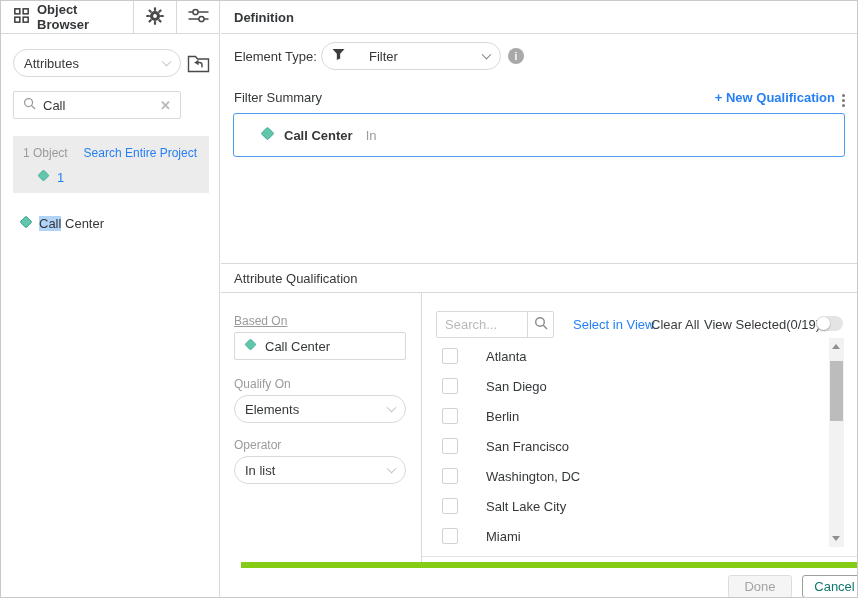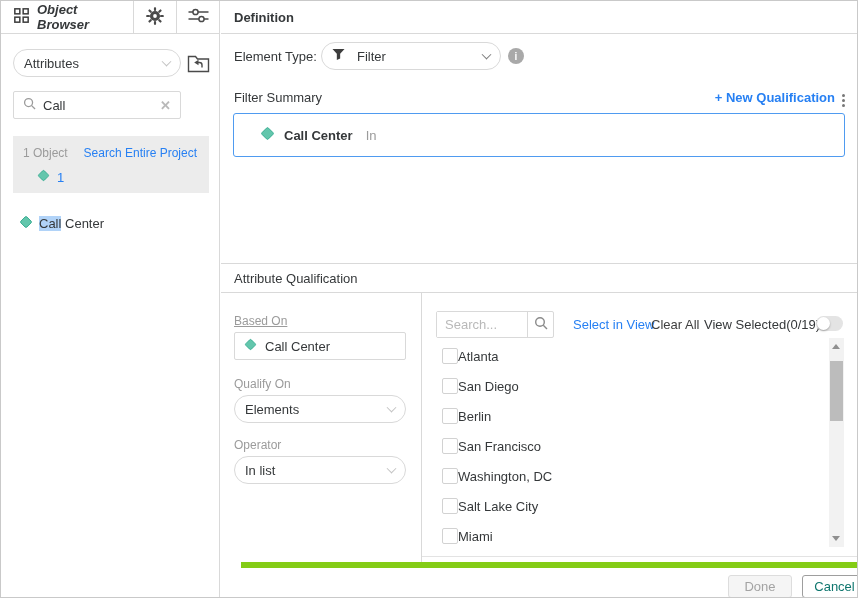--- a/index.html
+++ b/index.html
@@ -8,21 +8,21 @@
     position:relative; width:858px; height:598px;
     border:1px solid #c9c9c9; background:#fff; overflow:hidden;
     font-family:"Liberation Sans", sans-serif; font-size:13px; color:#35383a;
   }
   .link{color:#2780f3; text-decoration:none; cursor:pointer;}
   .gray{color:#9b9b9b;}
 
   
   .sidebar{position:absolute; left:0; top:0; width:219px; height:598px; border-right:1px solid #d9d9d9; background:#fff;}
   .sb-header{position:absolute; left:0; top:0; width:219px; height:33px; border-bottom:1px solid #d9d9d9; display:flex; align-items:stretch;}
-  .sb-cell{display:flex; align-items:center; justify-content:center; border-right:1px solid #d9d9d9; cursor:pointer;font-style:italic;}
+  .sb-cell{display:flex; align-items:center; justify-content:center; border-right:1px solid #d9d9d9; cursor:pointer;}
   .sb-title-cell{width:133px; justify-content:flex-start; padding-left:13px; gap:8px; font-weight:700; cursor:default;}
   .sb-gear{width:43px;}
   .sb-sliders{flex:1; border-right:none;}
 
   .dd{position:absolute; border:1px solid #d9d9d9; border-radius:14px; background:#fff; display:flex; align-items:center; height:28px; padding:0 24px 0 10px; cursor:pointer;}
   .chev{position:absolute; right:10px; top:50%; width:7px; height:7px;
         border-right:1.5px solid #c3c3c3; border-bottom:1.5px solid #c3c3c3;
         transform:translateY(-70%) rotate(45deg);}
   .chev.dark{border-color:#7d7d7d;}
   #attr-dd{left:12px; top:48px; width:168px;}
@@ -35,21 +35,21 @@
   .results-box{position:absolute; left:12px; top:135px; width:196px; height:57px; background:#ececec; font-size:12px;}
   .rb-row1{display:flex; justify-content:space-between; align-items:center; padding:10px 12px 0 10px;}
   .rb-row2{display:flex; align-items:center; gap:7px; padding:9px 0 0 24px; font-size:13px;}
 
   .tree-item{position:absolute; left:18px; top:211px; height:22px; display:flex; align-items:center; gap:6px; cursor:pointer;}
   .hl{background:#b1d3f8;}
 
   
   .def-header{position:absolute; left:220px; top:0; width:638px; height:33px; border-bottom:1px solid #d9d9d9; display:flex; align-items:center; padding-left:13px; font-weight:700;}
   .et-label{position:absolute; left:233px; top:48px;}
-  #filter-dd{left:320px; top:41px; width:180px; gap:12px;}
+  #filter-dd{left:320px; top:41px; width:180px; gap:24px;}
   .info{position:absolute; left:507px; top:47px; width:16px; height:16px; border-radius:50%; background:#a9a9a9; color:#fff; font-size:10px; font-weight:700; display:flex; align-items:center; justify-content:center; cursor:pointer;}
   .fs-label{position:absolute; left:233px; top:89px;}
   .new-qual{position:absolute; top:89px; right:22px; font-weight:700;}
   .kebab{position:absolute; top:92px; right:11px; display:flex; flex-direction:column; gap:2px; cursor:pointer; padding:1px;}
   .kebab i{width:3px; height:3px; border-radius:50%; background:#777;}
 
   .qual-row{position:absolute; left:232px; top:112px; width:612px; height:44px; border:1px solid #4f9bf0; border-radius:3px; display:flex; align-items:center; padding-left:26px; gap:9px; background:#fff; cursor:pointer;}
   .qual-name{font-weight:700;}
   .qual-op{color:#9b9b9b; margin-left:4px;}
 
@@ -69,21 +69,21 @@
   .el-search input::placeholder{color:#b9b9b9;}
   .mag-btn{width:26px; border-left:1px solid #d9d9d9; display:flex; align-items:center; justify-content:center; background:none; cursor:pointer;}
 
   .el-link{position:absolute; top:316px; font-size:13px;}
   #select-in-view{left:572px;}
   #clear-all{left:650px; color:#404040; cursor:pointer;text-align:center;}
   #view-selected{left:703px; color:#35383a;}
   .toggle{position:absolute; left:815px; top:315px; width:27px; height:15px; border-radius:8px; background:#e4e4e4; cursor:pointer;}
   .toggle::after{content:""; position:absolute; left:1px; top:1px; width:13px; height:13px; border-radius:50%; background:#fff; box-shadow:0 1px 2px rgba(0,0,0,.3);}
 
-  .el-row{position:absolute; left:435px; width:385px; height:30px; display:flex; align-items:center; gap:0; padding-left:6px; cursor:pointer;}
+  .el-row{position:absolute; left:435px; width:385px; height:30px; display:flex; align-items:center; gap:28px; padding-left:6px; cursor:pointer;}
   .cb{width:16px; height:16px; border:1px solid #d2d2d2; border-radius:2px; background:#fff; flex:none; cursor:pointer;}
   .list-bottom{position:absolute; left:421px; top:555px; width:437px; height:1px; background:#e3e3e3;}
 
   .scrollbar{position:absolute; left:828px; top:337px; width:15px; height:209px; background:#f2f2f2;}
   .sb-up{position:absolute; top:6px; left:3px; width:0; height:0; border-left:4.5px solid transparent; border-right:4.5px solid transparent; border-bottom:5px solid #8f8f8f; cursor:pointer;}
   .sb-down{position:absolute; bottom:6px; left:3px; width:0; height:0; border-left:4.5px solid transparent; border-right:4.5px solid transparent; border-top:5px solid #8f8f8f; cursor:pointer;}
   .sb-thumb{position:absolute; left:1px; top:23px; width:13px; height:60px; background:#bcbcbc; cursor:grab;}
 
   .footer{position:absolute; left:220px; top:561px; width:720px; height:37px; border-top:6px solid #84cc16; background:#fff;margin-left:20px;}
   .btn{position:absolute; top:7px; height:23px; border-radius:3px; font:inherit; display:flex; align-items:center; justify-content:center; cursor:pointer;}

